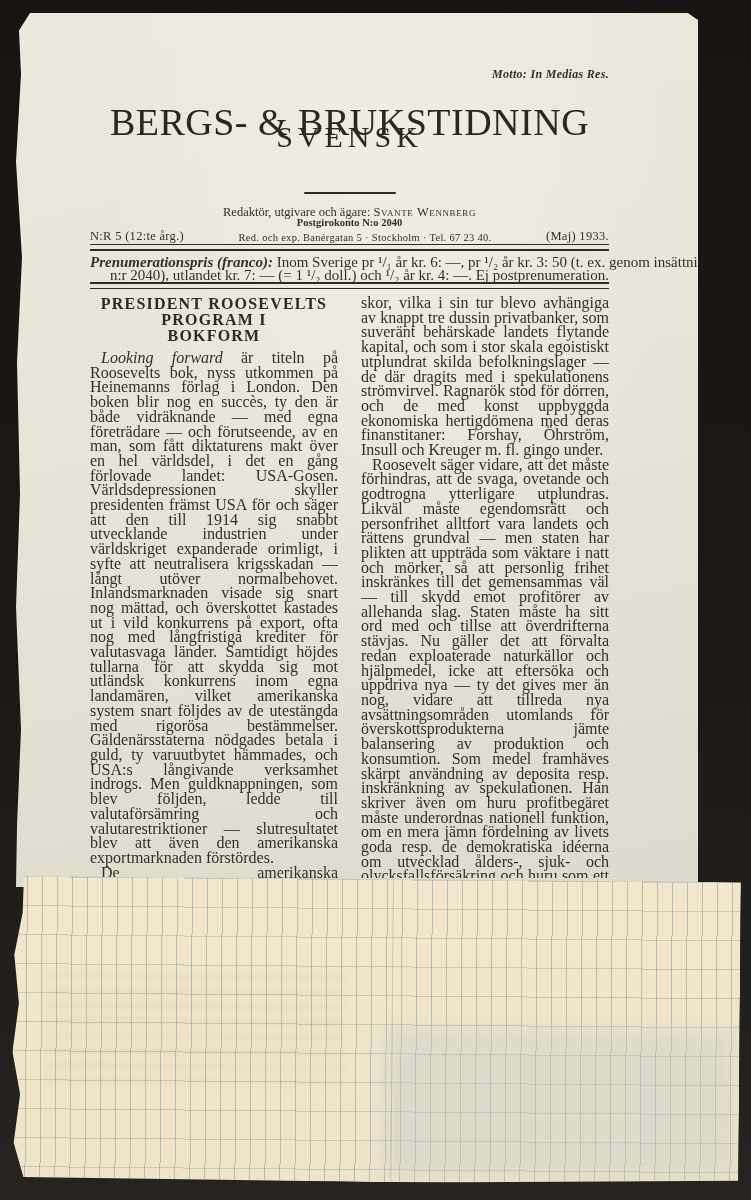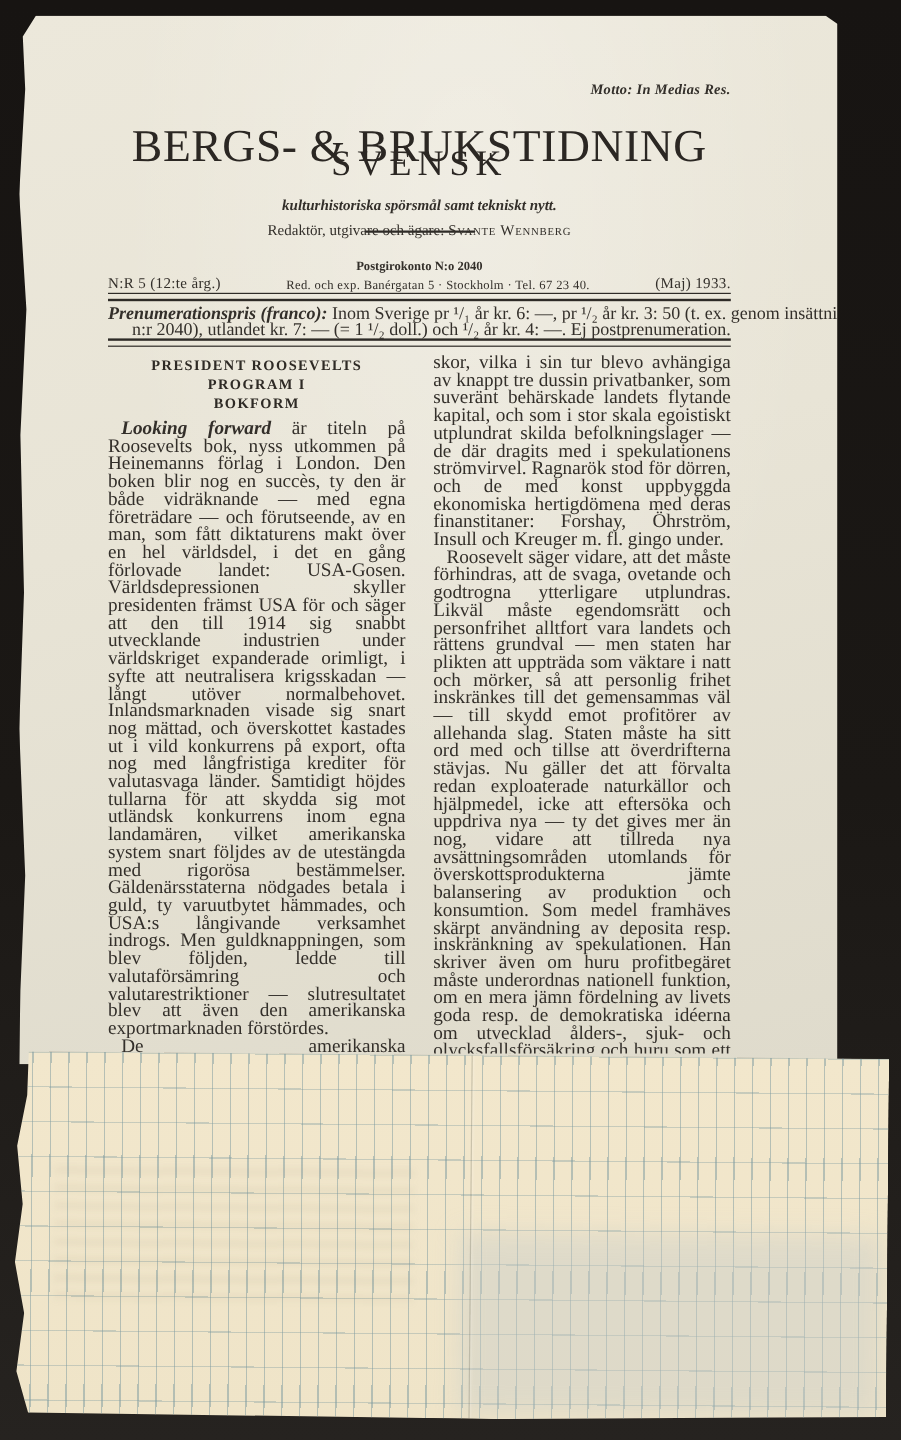--- a/index.html
+++ b/index.html
@@ -33,44 +33,44 @@
   .motto{position:absolute;top:54px;right:0;font-style:italic;font-weight:600;font-size:12px;letter-spacing:0.3px;margin-left:44px;}
   .title1{position:absolute;top:62px;left:0;width:100%;text-align:center;
           font-size:30px;line-height:1;letter-spacing:5px;color:#2b2723;margin-top:47px;}
   .title2{position:absolute;top:90px;left:0;width:100%;text-align:center;white-space:nowrap;
           font-size:38px;line-height:1;letter-spacing:0.5px;color:#2b2723;}
   .tagline{position:absolute;left:0;width:100%;text-align:center;font-style:italic;font-weight:600;
            font-size:12.5px;line-height:15px;}
   .tagline.l1{top:135px;} .tagline.l2{top:151px;}
   .mast-divider{position:absolute;top:179px;left:50%;width:92px;height:2px;margin-left:-46px;
                 background:#2e2b27;border-radius:1px;}
-  .editor{position:absolute;top:172px;left:0;width:100%;text-align:center;font-size:12.5px;}
+  .editor{position:absolute;top:192px;left:0;width:100%;text-align:center;font-size:12.5px;}
   .editor .sc{font-variant:small-caps;letter-spacing:0.6px;}
   .postgiro{position:absolute;top:204px;left:0;width:100%;text-align:center;
             font-weight:600;font-size:10.5px;}
   .issuerow{position:absolute;top:216px;left:0;width:100%;display:flex;
             justify-content:space-between;align-items:baseline;}
   .issuerow .num,.issuerow .date{font-size:12.5px;letter-spacing:0.3px;}
   .issuerow .addr{font-size:10.5px;letter-spacing:0.3px;position:relative;top:1px;}
   .rule-a{position:absolute;top:231px;left:0;width:100%;height:4px;
           border-top:1.3px solid #2e2b27;border-bottom:2.6px solid #2e2b27;}
   .subline{position:absolute;left:0;width:100%;text-align:right;font-size:15px;white-space:nowrap;}
   .subline.l1{top:241px;} .subline.l2{top:254px;}
   .subline .it{font-style:italic;font-weight:600;}
   .rule-b{position:absolute;top:269px;left:0;width:100%;height:4px;
           border-top:2.6px solid #2e2b27;border-bottom:1.2px solid #2e2b27;}
 
   .columns{position:absolute;top:283px;left:0;width:100%;height:582px;
            display:flex;gap:23px;overflow:hidden;}
   .col{width:248px;height:100%;overflow:hidden;}
-  .art-heading{text-align:center;font-size:12px;letter-spacing:1.2px;line-height:16px;
+  .art-heading{text-align:center;font-size:16px;letter-spacing:1.2px;line-height:16px;
                margin:0 0 7px 0;color:#2e2a25;}
   p.body{margin:0;font-size:16px;line-height:14.7px;text-align:justify;color:#332f2a;}
   p.body.indent{text-indent:11px;}
-  .lead-it{font-style:italic;font-weight:700;}
+  .lead-it{font-style:italic;font-weight:400;}
 
   
   .graphpaper{
     position:absolute;left:12px;top:876px;width:729px;height:303px;
     transform:rotate(0.5deg);transform-origin:top left;
     background:
       repeating-linear-gradient(90deg, rgba(122,152,158,0.50) 0px, rgba(122,152,158,0.50) 1px, rgba(0,0,0,0) 1px, rgba(0,0,0,0) 15px),
       repeating-linear-gradient(180deg, rgba(122,152,158,0.36) 0px, rgba(122,152,158,0.36) 1px, rgba(0,0,0,0) 1px, rgba(0,0,0,0) 29px),
       linear-gradient(180deg,#f2e7cc 0%,#efe4c8 100%);
     clip-path:polygon(12px 0%, 100% 0%, 100% 98.5%, 55% 100%, 14px 99.3%,
@@ -89,21 +89,20 @@
 <body>
 
 <div class="stage">
 
   <div class="newsprint">
     <div class="textblock">
 
       <div class="motto">Motto: In Medias Res.</div>
       <div class="title1">SVENSK</div>
       <div class="title2">BERGS- &amp; BRUKSTIDNING</div>
-      <div class="tagline l2">kulturhistoriska spörsmål samt tekniskt nytt.</div>
       <div class="mast-divider"></div>
 
       <div class="editor"><span>Redaktör, utgivare och ägare: </span><span class="sc">Svante Wennberg</span></div>
       <div class="postgiro">Postgirokonto N:o 2040</div>
 
       <div class="issuerow">
         <span class="num">N:R 5 (12:te årg.)</span>
         <span class="addr">Red. och exp. Banérgatan 5 · Stockholm · Tel. 67 23 40.</span>
         <span class="date">(Maj) 1933.</span>
       </div>

